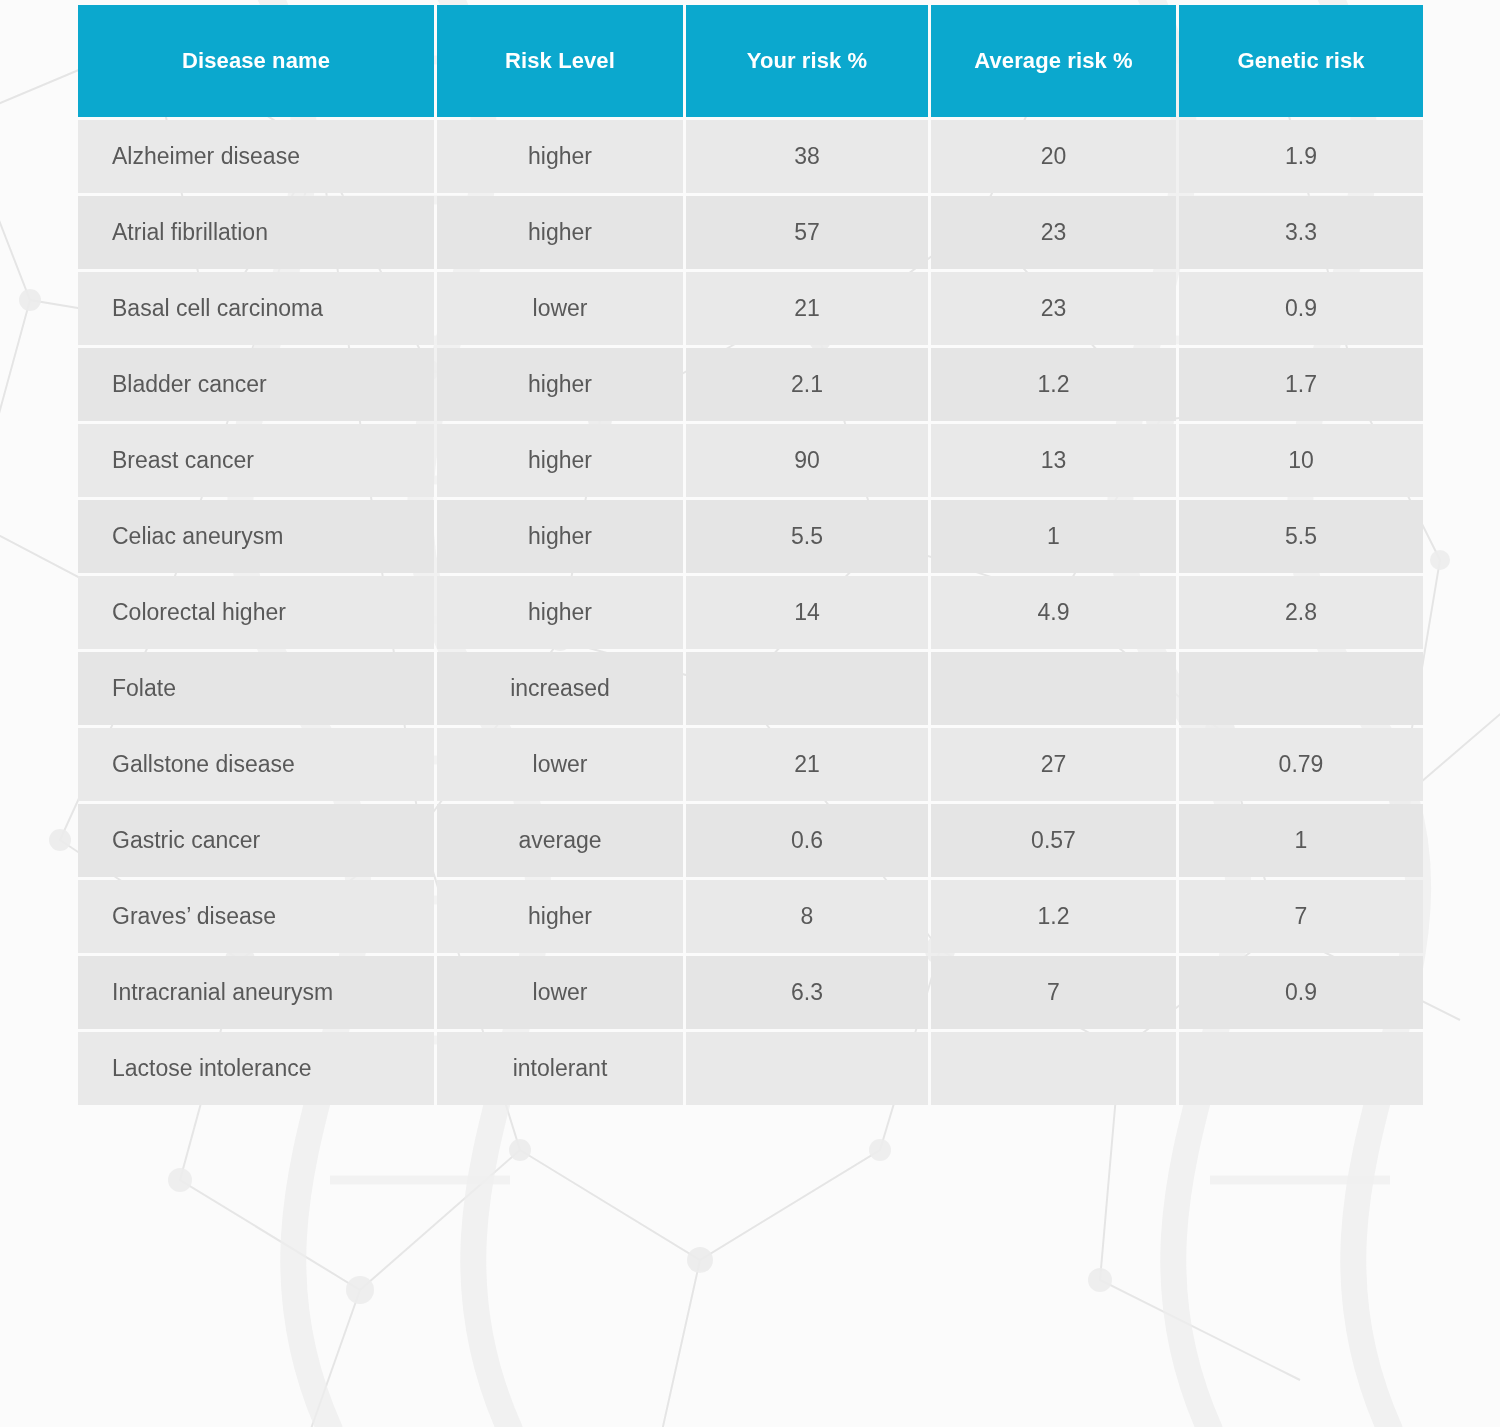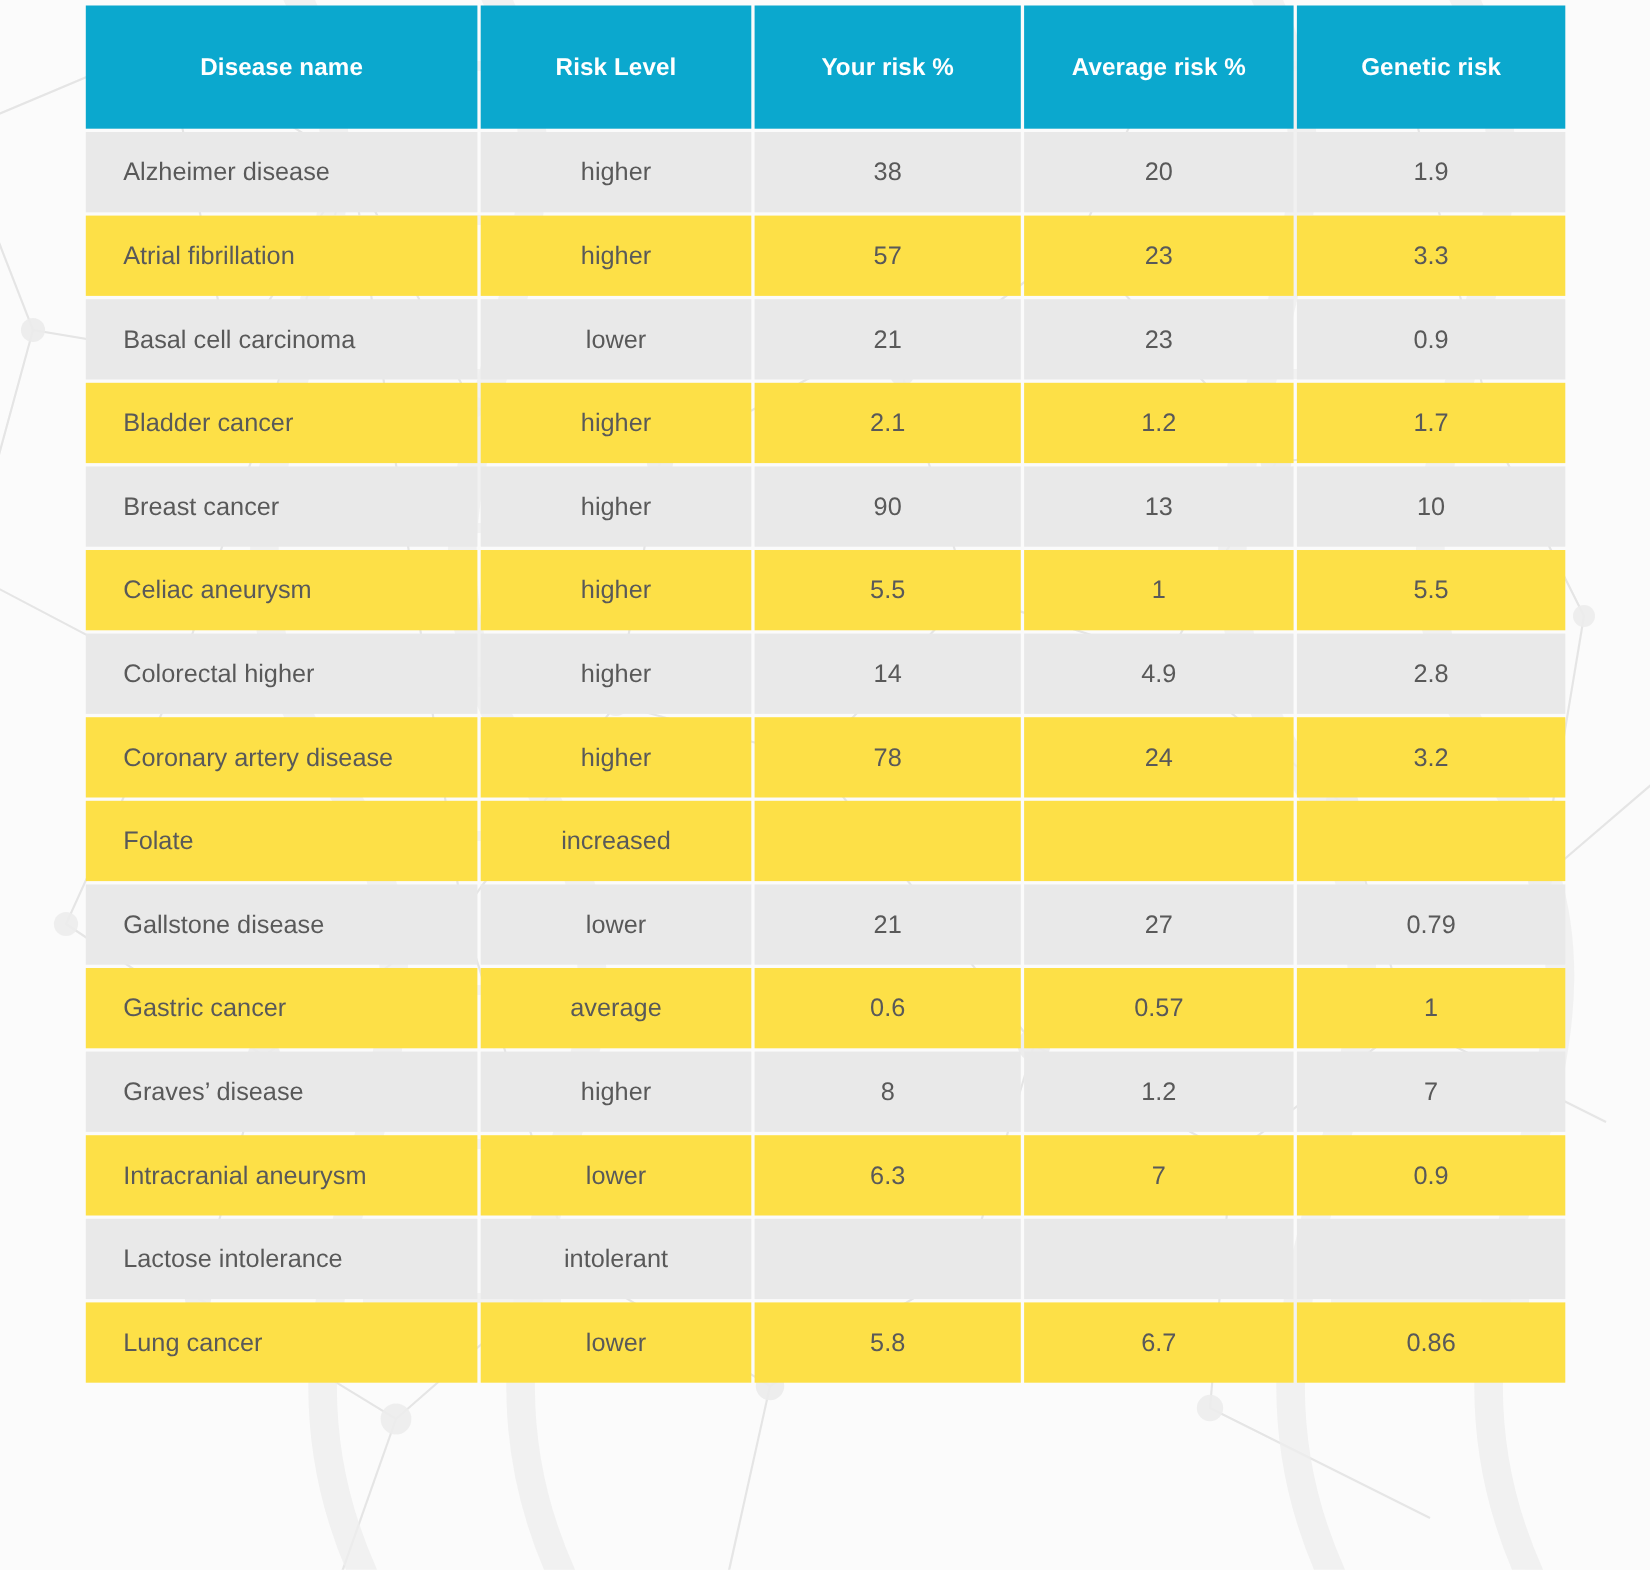--- a/index.html
+++ b/index.html
@@ -62,21 +62,21 @@
   tbody td {
     height: 73px;
     padding: 0 0;
     font-size: 23px;
     color: #595959;
     vertical-align: middle;
     font-weight: normal;
   }
 
   tbody tr.row-odd td  { background: #e9e9e9; }
-  tbody tr.row-even td { background: #fde047; }
+  tbody tr.row-even td { background: #e5e5e5; }
 
   td.cell-disease {
     text-align: left;
     padding-left: 34px;
     margin-left: 47px;
   }
   td.cell-level,
   td.cell-num {
     text-align: center;
   }
@@ -232,27 +232,20 @@
           <td class="cell-num">5.5</td>
         </tr>
         <tr class="row-odd">
           <td class="cell-disease">Colorectal higher</td>
           <td class="cell-level">higher</td>
           <td class="cell-num">14</td>
           <td class="cell-num">4.9</td>
           <td class="cell-num">2.8</td>
         </tr>
         <tr class="row-even">
-          <td class="cell-disease">Coronary artery disease</td>
-          <td class="cell-level">higher</td>
-          <td class="cell-num">78</td>
-          <td class="cell-num">24</td>
-          <td class="cell-num">3.2</td>
-        </tr>
-        <tr class="row-even">
           <td class="cell-disease">Folate</td>
           <td class="cell-level">increased</td>
           <td class="cell-num"></td>
           <td class="cell-num"></td>
           <td class="cell-num"></td>
         </tr>
         <tr class="row-odd">
           <td class="cell-disease">Gallstone disease</td>
           <td class="cell-level">lower</td>
           <td class="cell-num">21</td>
@@ -280,22 +273,15 @@
           <td class="cell-num">7</td>
           <td class="cell-num">0.9</td>
         </tr>
         <tr class="row-odd">
           <td class="cell-disease">Lactose intolerance</td>
           <td class="cell-level">intolerant</td>
           <td class="cell-num"></td>
           <td class="cell-num"></td>
           <td class="cell-num"></td>
         </tr>
-        <tr class="row-even">
-          <td class="cell-disease">Lung cancer</td>
-          <td class="cell-level">lower</td>
-          <td class="cell-num">5.8</td>
-          <td class="cell-num">6.7</td>
-          <td class="cell-num">0.86</td>
-        </tr>
       </tbody>
   </table>
 </div>
 
 </body></html>

